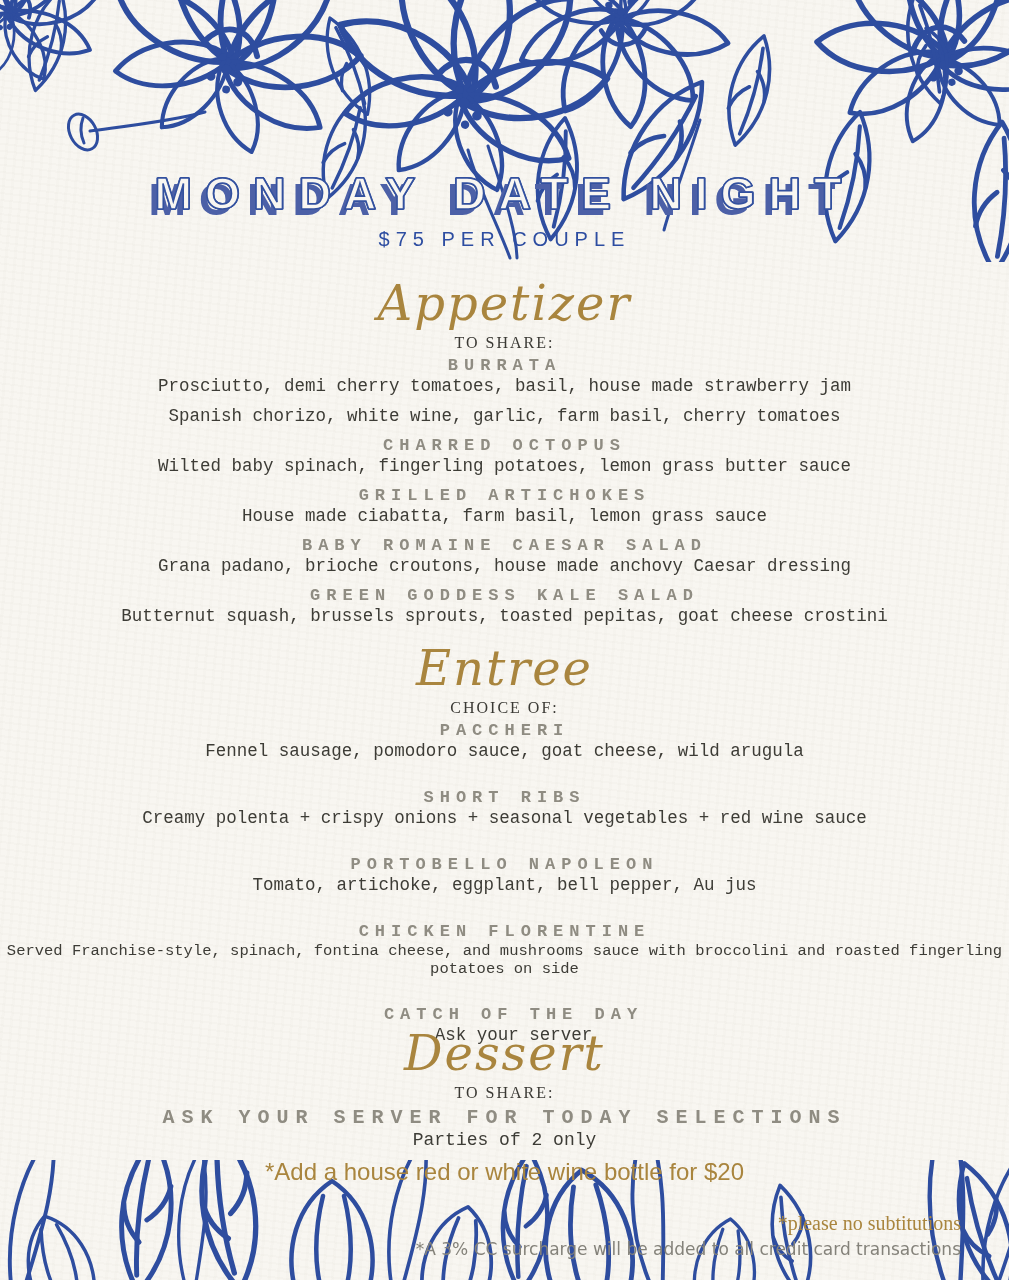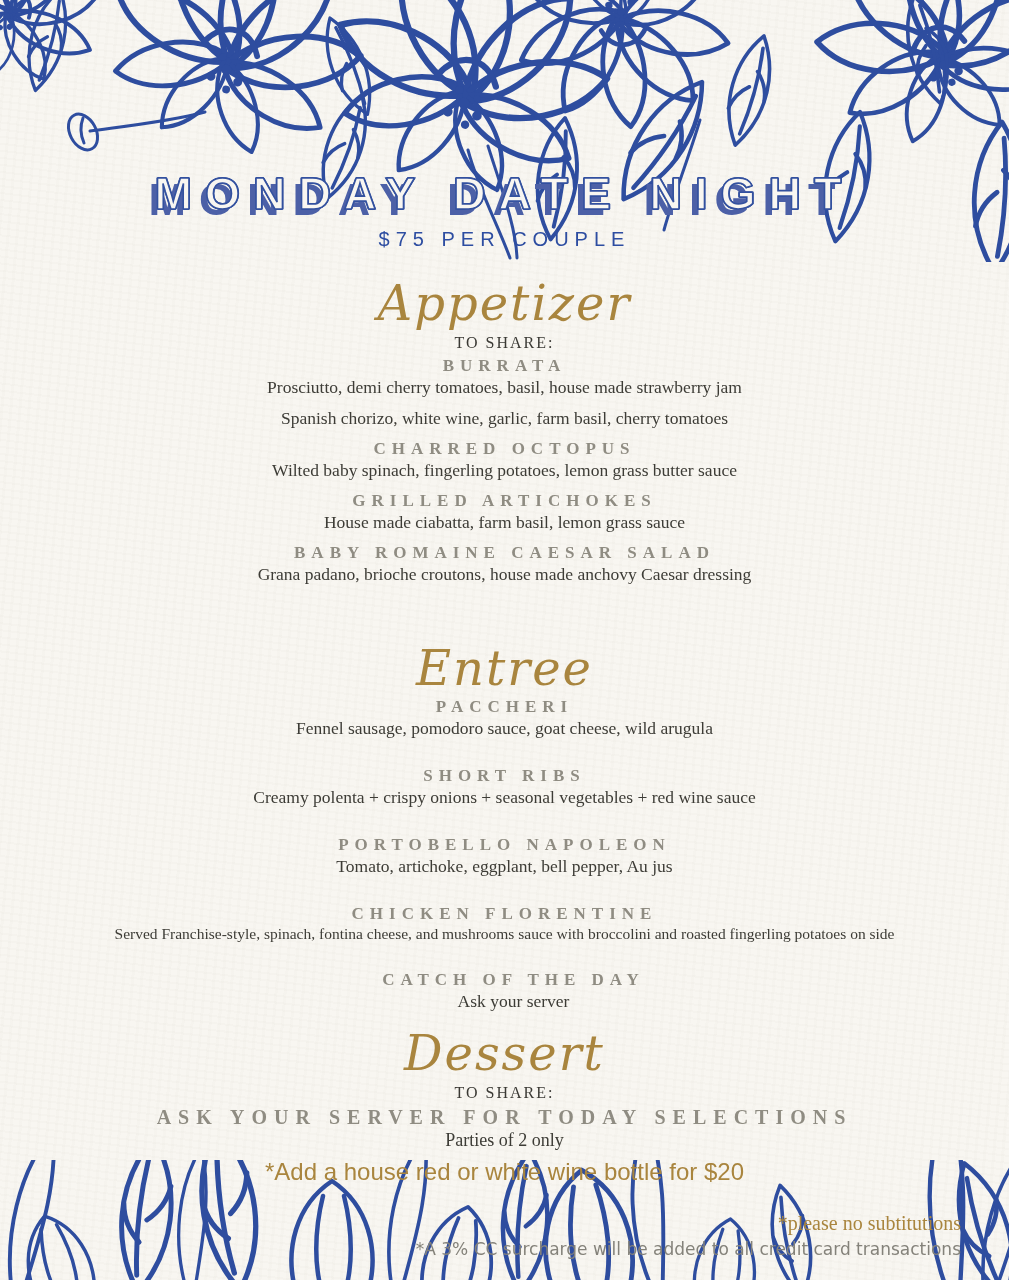--- a/index.html
+++ b/index.html
@@ -64,28 +64,28 @@
     font-family:"Liberation Serif", serif;
     font-size:16px;
     letter-spacing:2px;
     color:#3a3934;
   }
   .items { margin-top:4px; }
   .item { margin-bottom:10px; }
   .section-entree .item { margin-bottom:27px; }
   .section-entree .item:last-child { margin-bottom:0;padding-left:18px; }
   .item-name {
-    font-family:Liberation Serif, serif;
+    font-family:Liberation Mono, monospace;
     font-weight:bold;
     font-size:17px;
     letter-spacing:6px;
     color:#8f8c82;
   }
   .item-desc {
-    font-family:Liberation Serif, serif;
+    font-family:Liberation Mono, monospace;
     font-size:17.5px;
     color:#3d3c36;
     margin-top:1px;
   }
   .section-entree .item:nth-child(4) .item-desc { font-size:15.5px; letter-spacing:0; }
   .section-dessert .item-name { font-size:20px; letter-spacing:7px; }
   .section-dessert .item-desc { font-size:18px; }
 
   
   .wine-note {
@@ -218,25 +218,30 @@
           <div class="item-desc">Wilted baby spinach, fingerling potatoes, lemon grass butter sauce</div>
         </div>
         <div class="item">
           <div class="item-name">GRILLED ARTICHOKES</div>
           <div class="item-desc">House made ciabatta, farm basil, lemon grass sauce</div>
         </div>
         <div class="item">
           <div class="item-name">BABY ROMAINE CAESAR SALAD</div>
           <div class="item-desc">Grana padano, brioche croutons, house made anchovy Caesar dressing</div>
         </div>
+        <div class="item">
+          <div class="item-name">GREEN GODDESS KALE SALAD</div>
+          <div class="item-desc">Butternut squash, brussels sprouts, toasted pepitas, goat cheese crostini</div>
+        </div>
       </div>
     </div>
 
     <div class="section section-entree">
       <div class="script-heading">Entree</div>
+      <div class="section-note">CHOICE OF:</div>
       <div class="items">
         <div class="item">
           <div class="item-name">PACCHERI</div>
           <div class="item-desc">Fennel sausage, pomodoro sauce, goat cheese, wild arugula</div>
         </div>
         <div class="item">
           <div class="item-name">SHORT RIBS</div>
           <div class="item-desc">Creamy polenta + crispy onions + seasonal  vegetables + red wine sauce</div>
         </div>
         <div class="item">

